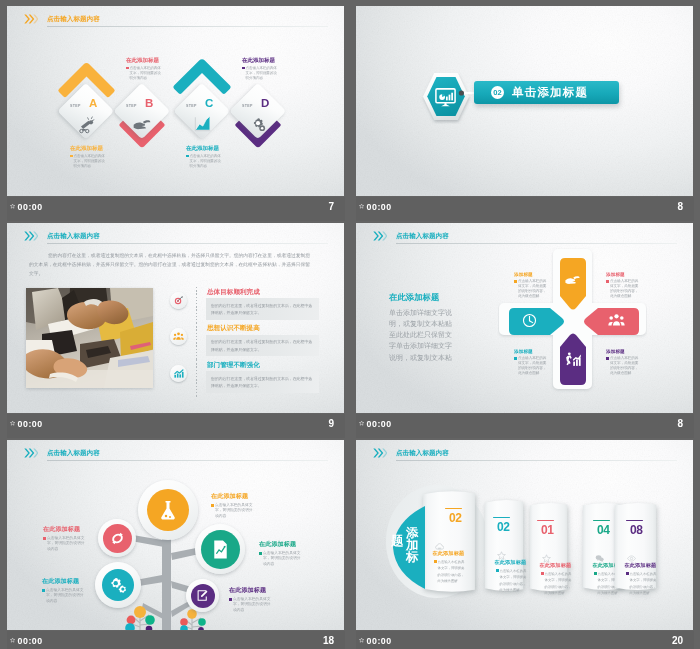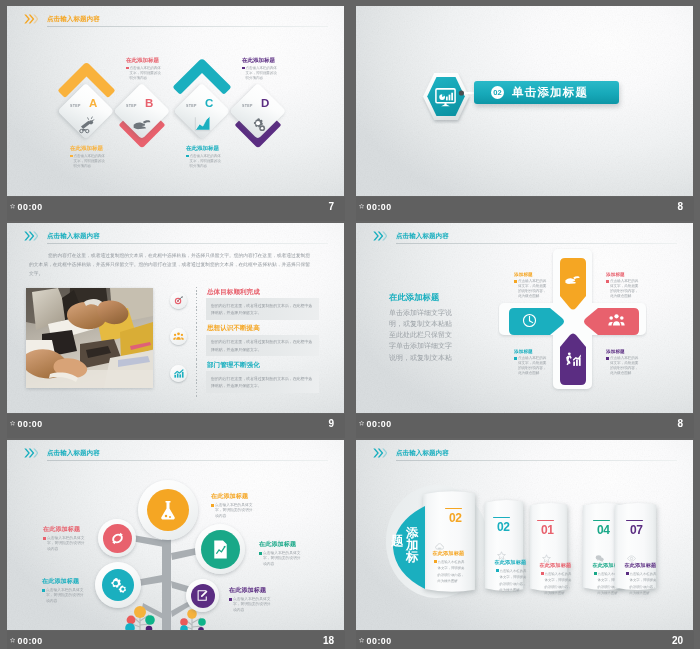--- a/index.html
+++ b/index.html
@@ -762,21 +762,21 @@
                 <stop offset="0.08" stop-color="#f4f6f7"></stop>
                 <stop offset="0.32" stop-color="#fcfdfd"></stop>
                 <stop offset="0.70" stop-color="#f8f9fa"></stop>
                 <stop offset="0.92" stop-color="#edf0f1"></stop>
                 <stop offset="1" stop-color="#e3e7e8"></stop>
               </linearGradient>
             </defs>
 <path d="M2 10 Q50 0 98 8 V192 Q50 200 2 190 Z" fill="url(#cg4)"></path>
 </svg>
 <div class="dash" style="left:12px;top:18.6px;background:#5b2d82"></div>
-<div class="num" style="left:16px;top:23px;color:#5b2d82">07</div>
+<div class="num" style="left:16px;top:23px;color:#5b2d82">08</div>
 <div class="cico" style="left:13px;top:48px"><svg class="ic" width="9" height="9" viewBox="0 0 48 48">
               <g fill="none" stroke="#c5cacd" stroke-width="3">
                 <path d="M3 24 c7-10 14-14 21-14 s14 4 21 14 c-7 10-14 14-21 14 s-14-4-21-14z"></path>
                 <circle cx="24" cy="24" r="6.5"></circle>
               </g>
             </svg></div>
 <div class="ct" style="left:10.5px;top:62px;color:#5b2d82">在此添加标题</div>
 <div class="cb" style="left:12px;top:70px"><span class="cbul" style="background:#5b2d82"></span><span>点击输入本栏的具体文字，简明扼要的说明分项内容，此为概念图解</span></div>
 </div>
 <svg class="badge" width="34" height="85" viewBox="0 0 34 85">

